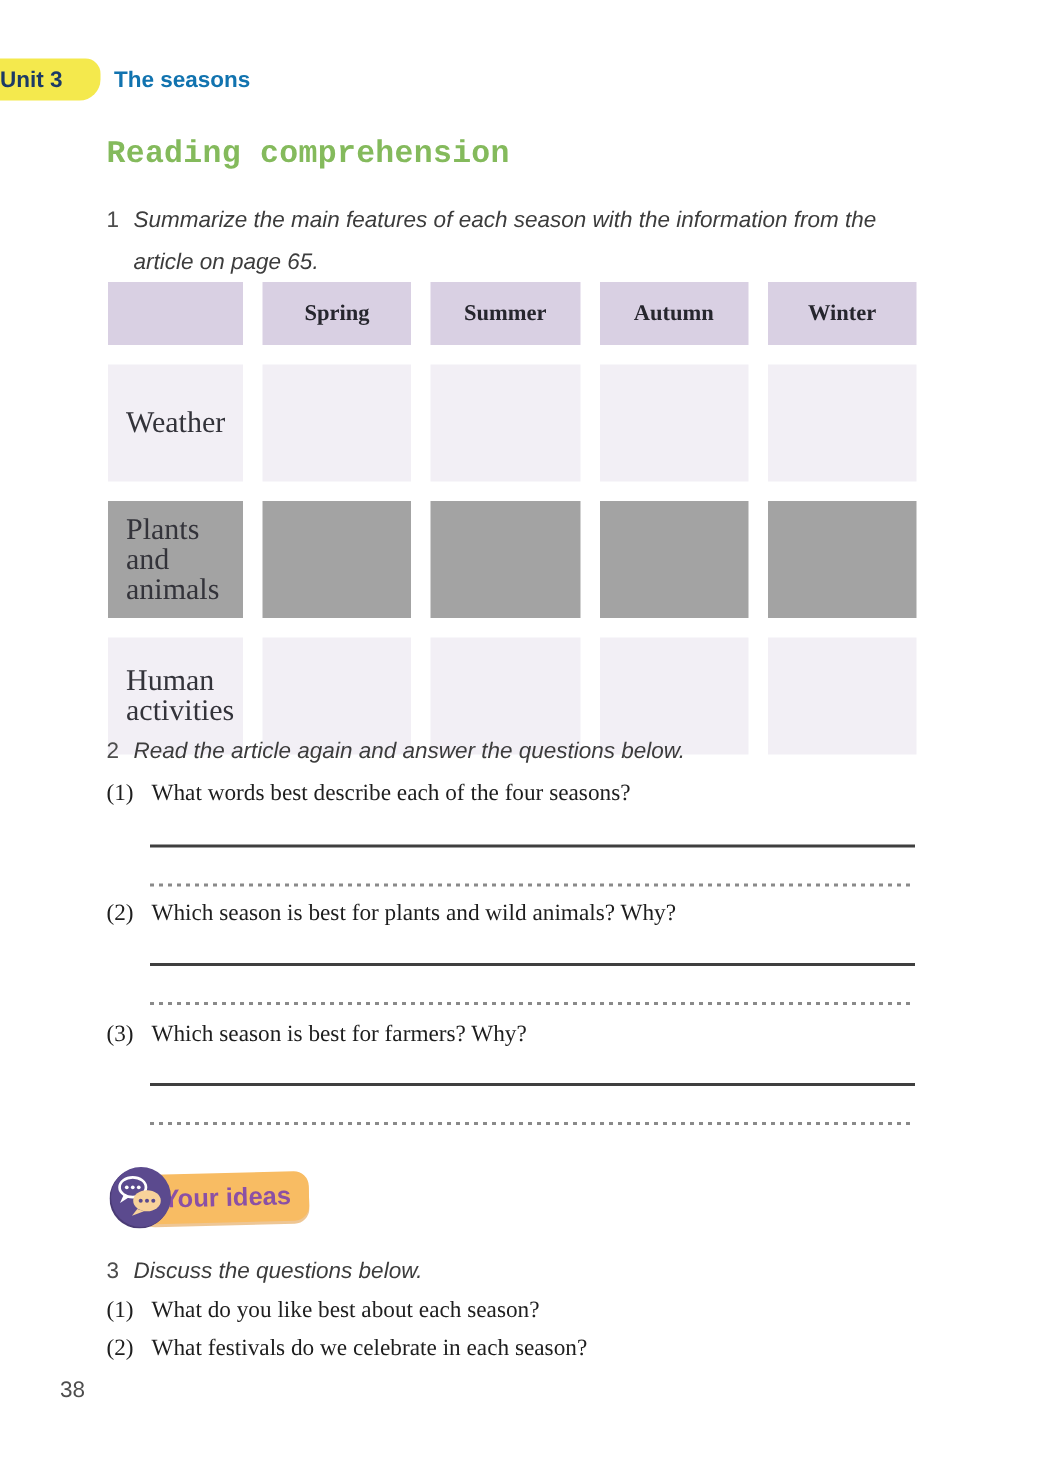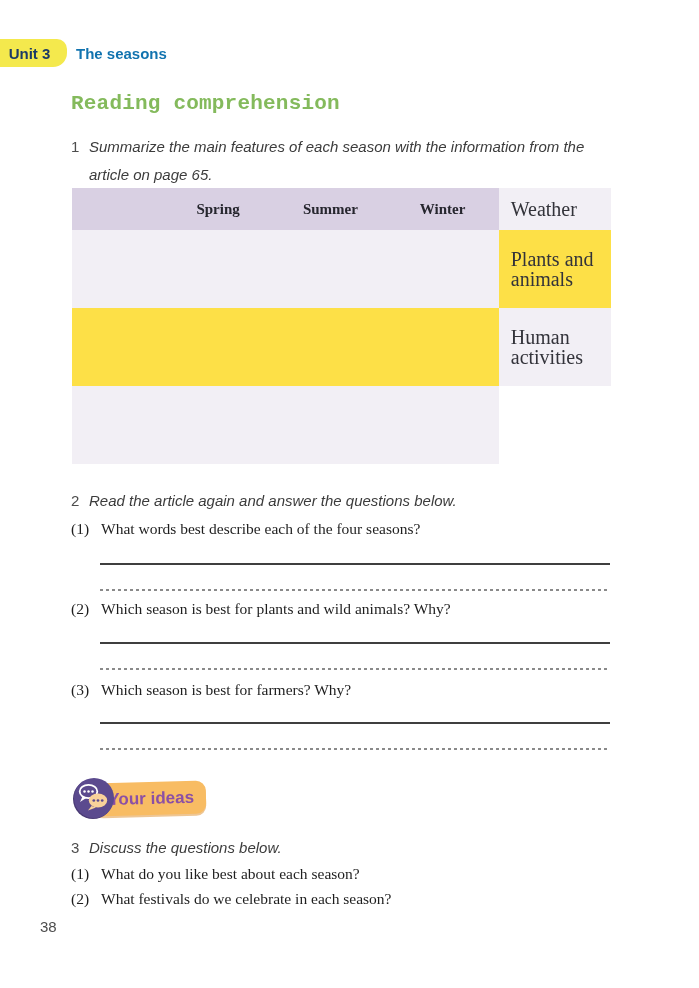--- a/index.html
+++ b/index.html
@@ -5,21 +5,21 @@
   html,body{margin:0;padding:0;}
   body{
     width:699px;height:988px;position:relative;background:#ffffff;
     font-family:"Liberation Serif",serif;color:#222;overflow:hidden;
   }
   .abs{position:absolute;}
 
   
   .unit-badge{
     left:0;top:39px;width:67px;height:28px;background:#f4e94d;
-    border-radius:0 10px 14px 0;display:flex;align-items:center;justify-content:center;
+    border-radius:0 10px 14px 0;display:flex;align-items:center;justify-content:flex-start;
     padding-right:8px;box-sizing:border-box;
   }
   .unit-badge span{
     font-family:"Liberation Sans",sans-serif;font-weight:bold;font-size:15px;color:#1b3a66;
   }
   .unit-title{
     left:76px;top:39px;height:28px;display:flex;align-items:center;
     font-family:"Liberation Sans",sans-serif;font-weight:bold;font-size:15px;color:#1173af;
   }
 
@@ -32,27 +32,27 @@
   
   .instr{left:71px;display:flex;font-family:"Liberation Sans",sans-serif;font-size:15px;line-height:28px;}
   .instr .num{color:#4d4d4d;width:18px;flex:0 0 18px;font-style:normal;}
   .instr .txt{font-style:italic;color:#3c3c3c;width:528px;}
   .instr.single{line-height:20px;}
 
   
   .season-table{
     left:72px;top:188px;width:539px;
     display:grid;grid-template-columns:90px 1fr 1fr 1fr 1fr;
-    grid-template-rows:42px 78px 78px 78px;gap:0;background:#ffffff;
+    grid-template-rows:42px 78px 78px 78px;gap:13px;background:#ffffff;
   }
   .cell{box-sizing:border-box;}
   .cell.head{background:#d9d0e3;display:flex;align-items:center;justify-content:center;
     font-weight:bold;font-size:15px;color:#26262e;}
   .cell.light{background:#f2eff5;}
-  .cell.mid{background:#fde047;}
+  .cell.mid{background:#a3a3a3;}
   .cell.label{display:flex;align-items:center;padding:0 8px 0 12px;
     font-size:20px;line-height:20px;color:#33333a;}
 
   
   .question{left:71px;display:flex;font-size:15.5px;color:#1e1e1e;line-height:20px;}
   .question .qlabel{width:30px;flex:0 0 30px;}
 
   .line-solid{left:100px;width:510px;height:1.5px;background:#3f3f3f;}
   .line-dashed{
     left:100px;width:510px;height:1.6px;
@@ -89,20 +89,21 @@
 
 <div class="abs instr" style="top:133px;">
   <span class="num">1</span>
   <span class="txt">Summarize the main features of each season with the information from the article on page 65.</span>
 </div>
 
 <div class="abs season-table">
   <div class="cell head"></div>
   <div class="cell head">Spring</div>
   <div class="cell head">Summer</div>
+  <div class="cell head">Autumn</div>
   <div class="cell head">Winter</div>
 
   <div class="cell light label">Weather</div>
   <div class="cell light"></div>
   <div class="cell light"></div>
   <div class="cell light"></div>
   <div class="cell light"></div>
 
   <div class="cell mid label">Plants and animals</div>
   <div class="cell mid"></div>

